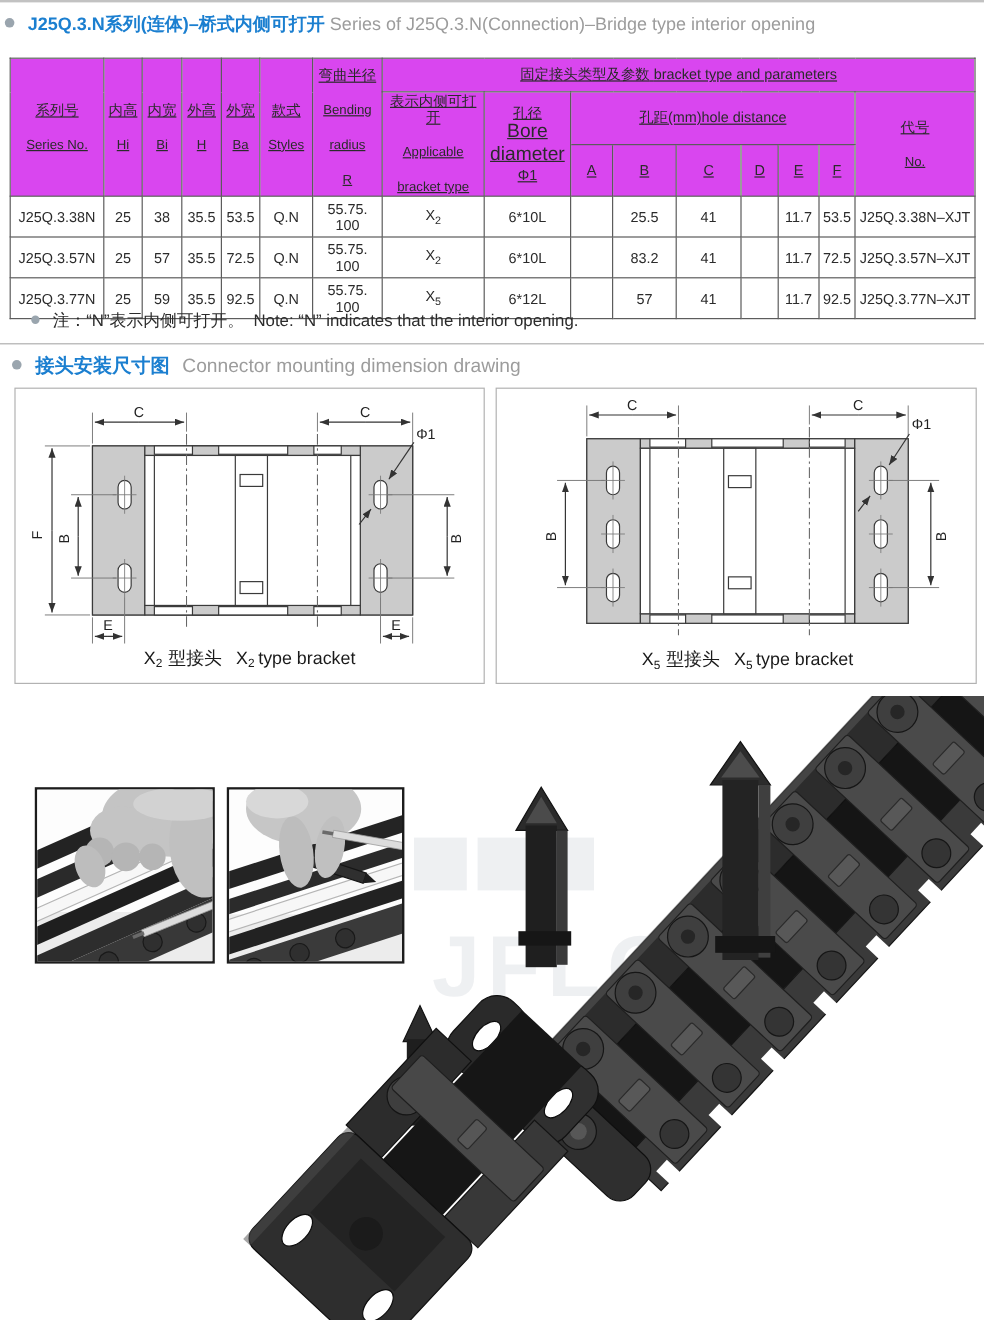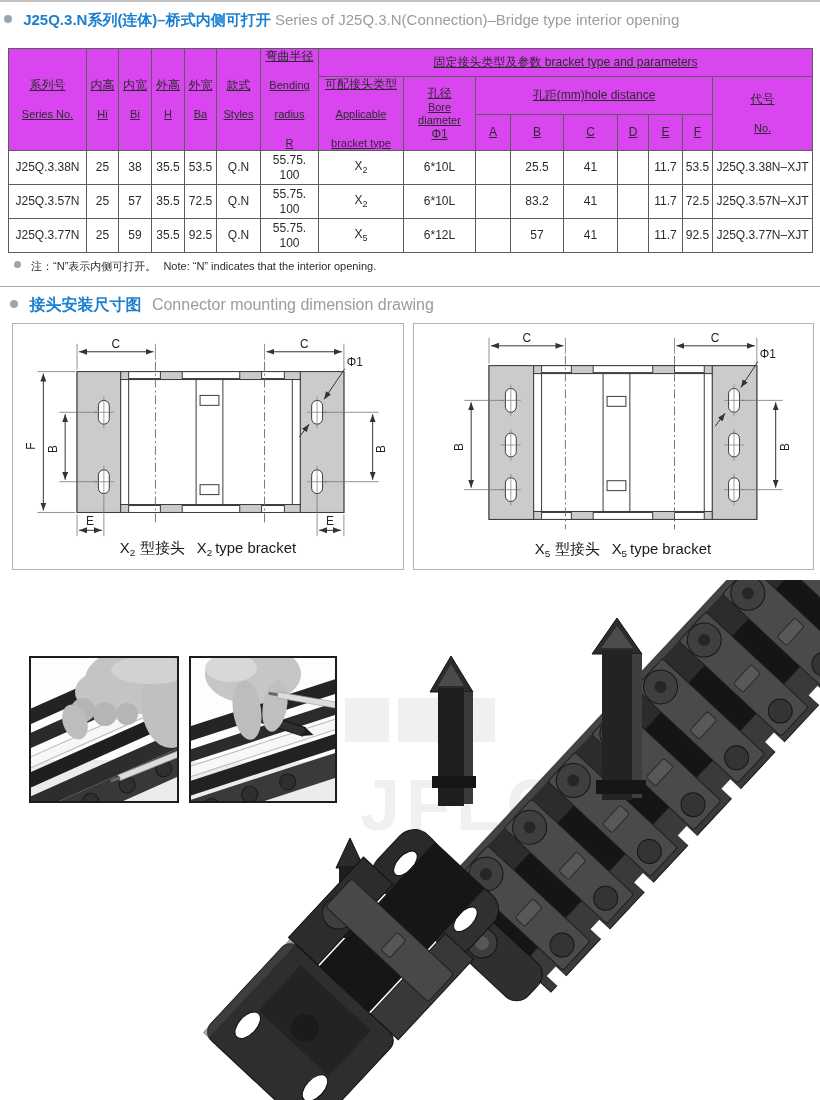--- a/index.html
+++ b/index.html
@@ -15,25 +15,25 @@
             background:#9aa5ae; margin-right:7px; vertical-align:2px; }
   .bullet.small { width:7px; height:7px; }
   .zh-blue { color:#1b7fd0; font-weight:bold; }
   .en-gray { color:#9c9c9c; }
 
   table.spec { position:absolute; left:8px; top:48px; width:804px;
     border-collapse:collapse; table-layout:fixed; font-size:12px; }
   table.spec td { border:1px solid #5c5c5c; text-align:center; vertical-align:middle;
     padding:0 1px; line-height:1.18; overflow:hidden; }
   table.spec thead td { background:#d946ef;text-decoration:underline; }
-  .fs10 { font-size:11px; }
+  .fs10 { font-size:16px; }
   .fs11 { font-size:11px;margin-top:16px; }
   sub.sb { font-size:9px; }
 
-  .note-row { position:absolute; left:14px; top:259px; font-size:11px; white-space:nowrap; }
+  .note-row { position:absolute; left:26px; top:259px; font-size:14px; white-space:nowrap; }
   .divider { position:absolute; left:0; top:286px; width:820px; height:1px; background:#aeaeae; }
   .section-row { position:absolute; left:10px; top:295px; white-space:nowrap; font-size:16px; }
 
   .panel { position:absolute; top:323px; height:247px; border:1px solid #b2b2b2; background:#fff; z-index:1; }
   .panel.p1 { left:12px;  width:392px; }
   .panel.p2 { left:413px; width:401px; }
   .panel svg { display:block; width:100%; height:100%; }
 
   .photo { position:absolute; border:2px solid #1c1c1c; background:#fdfdfd; z-index:2; }
   .photo.ph1 { left:29px;  top:656px; width:150px; height:147px; }
@@ -107,21 +107,21 @@
         <div class="fs11">radius</div>
         <div class="fs11">R</div>
       </td>
       <td colspan="9">
         <span>固定接头类型及参数</span>
         <span>bracket type and parameters</span>
       </td>
     </tr>
     <tr style="height:34px">
       <td rowspan="2">
-        <div>可配接头类型</div>
+        <div>表示内侧可打开</div>
         <div class="fs11">Applicable</div>
         <div class="fs11">bracket type</div>
       </td>
       <td rowspan="2">
         <div>孔径</div>
         <div class="fs10">Bore diameter</div>
         <div>Φ1</div>
       </td>
       <td colspan="6">
         <span>孔距</span><span>(mm)hole distance</span>

